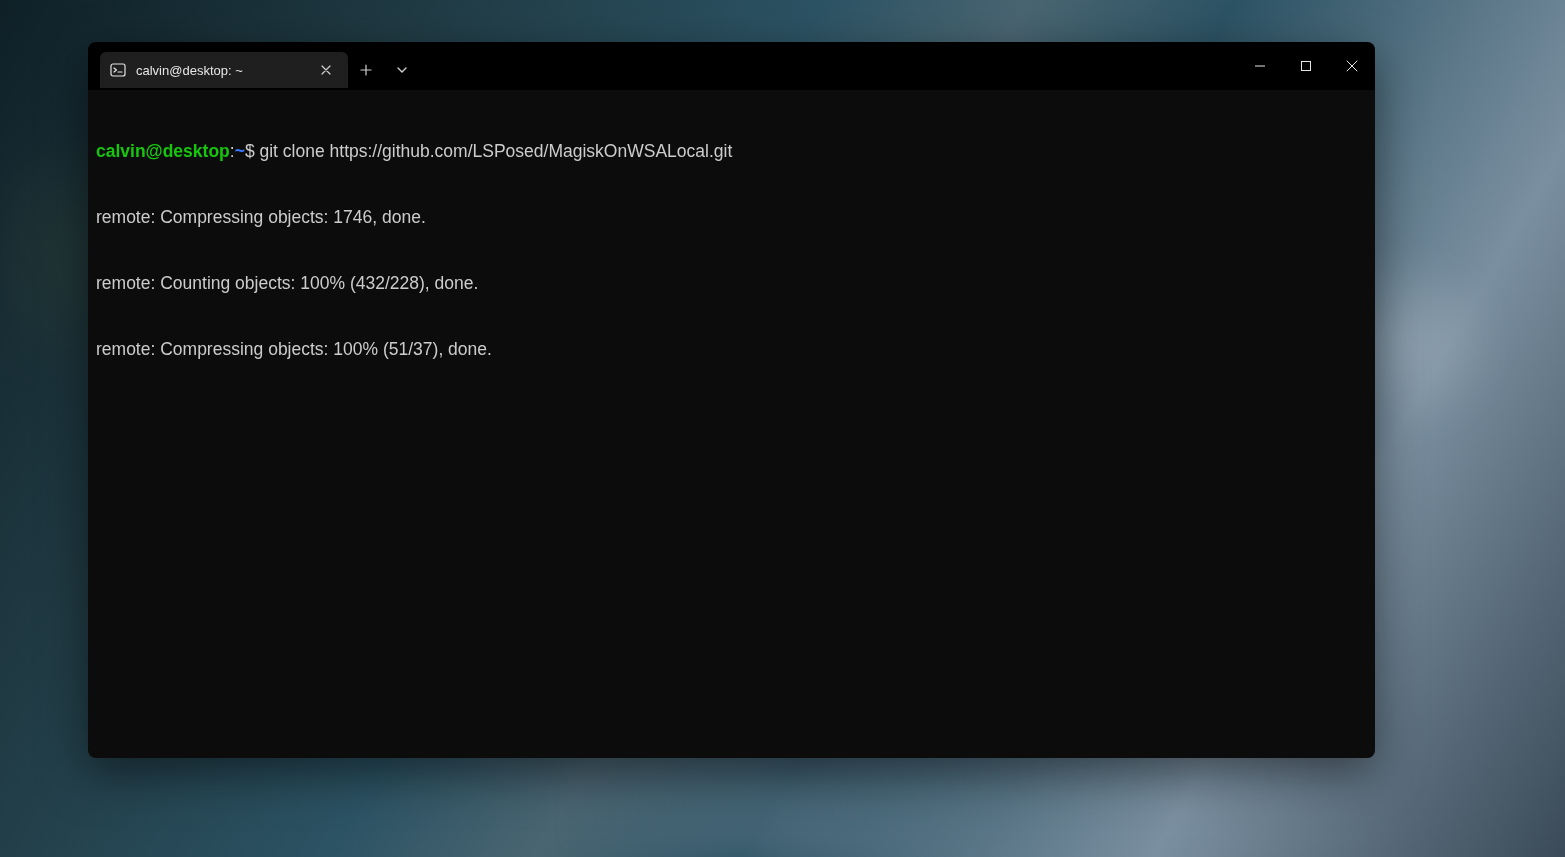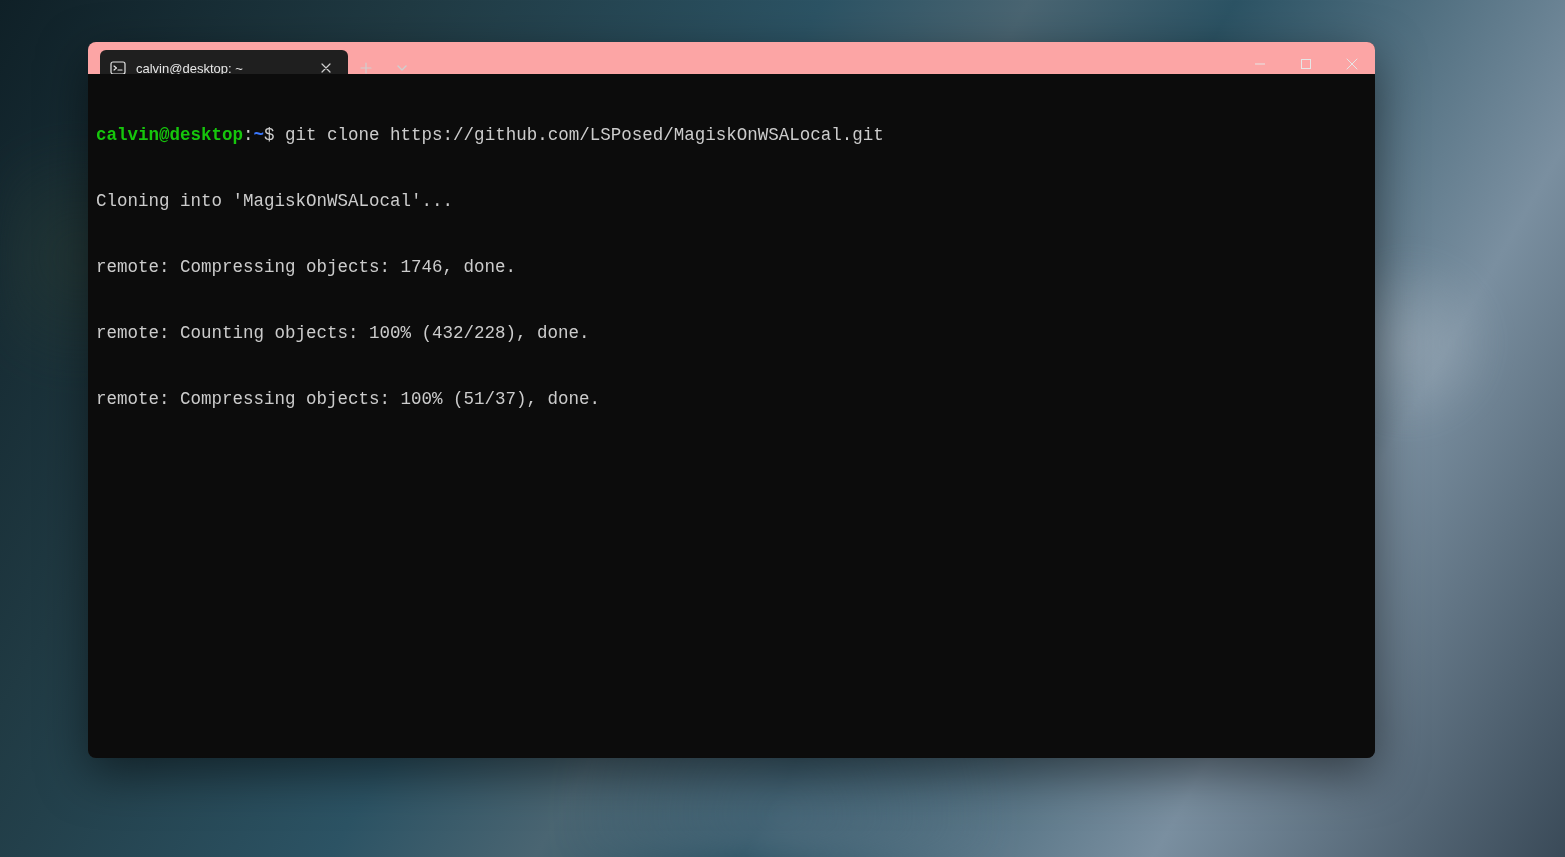--- a/index.html
+++ b/index.html
@@ -29,24 +29,24 @@
     width: 1287px;
     height: 716px;
     background: #2b2b2b;
     border-radius: 8px;
     box-shadow: 0 16px 48px rgba(0,0,0,0.5);
     overflow: hidden;
     display: flex;
     flex-direction: column;
   }
   .titlebar {
-    height: 32px;
-    background: #fca5a5;
+    height: 48px;
+    background: #000000;
     display: flex;
-    align-items: flex-start;
+    align-items: center;
     flex-shrink: 0;
     user-select: none;
   }
   .titlebar-left {
     display: flex;
     align-items: stretch;
     padding-left: 10px;
   }
   .tab {
     display: flex;
@@ -90,21 +90,21 @@
   .win-btn {
     width: 46px; height: 44px;
     display: inline-flex; align-items: center; justify-content: center;
     color: #e6e6e6;
   }
   .win-btn svg { width: 12px; height: 12px; }
   .terminal-body {
     flex: 1;
     background: #0c0c0c;
     padding: 6px 8px;
-    font-family: Liberation Mono, monospace;
+    font-family: Liberation Sans, sans-serif;
     font-size: 17.5px;
     line-height: 22px;
     font-weight: 500;
     color: #cccccc;
     white-space: pre;
     overflow: hidden;
   }
   .line { white-space: pre; }
   .prompt-user { color: #16c60c; font-weight: 600; }
   .prompt-colon { color: #cccccc; }
@@ -163,19 +163,18 @@
       <div class="win-btn close">
         <svg viewBox="0 0 12 12" stroke="currentColor" stroke-width="1" stroke-linecap="round">
           <path d="M1 1l10 10M11 1L1 11"></path>
         </svg>
       </div>
     </div>
   </div>
 
   <div class="terminal-body">
     <div class="line"><span class="prompt-user">calvin@desktop</span><span class="prompt-colon">:</span><span class="prompt-path">~</span><span class="prompt-dollar">$</span> <span class="cmd-text">git clone https://github.com/LSPosed/MagiskOnWSALocal.git</span></div>
-    <div class="line out-text">Cloning into 'MagiskOnWSALocal'...</div>
     <div class="line out-text">remote: Compressing objects: 1746, done.</div>
     <div class="line out-text">remote: Counting objects: 100% (432/228), done.</div>
     <div class="line out-text">remote: Compressing objects: 100% (51/37), done.</div>
   </div>
 
 </div>
 
 </body></html>

